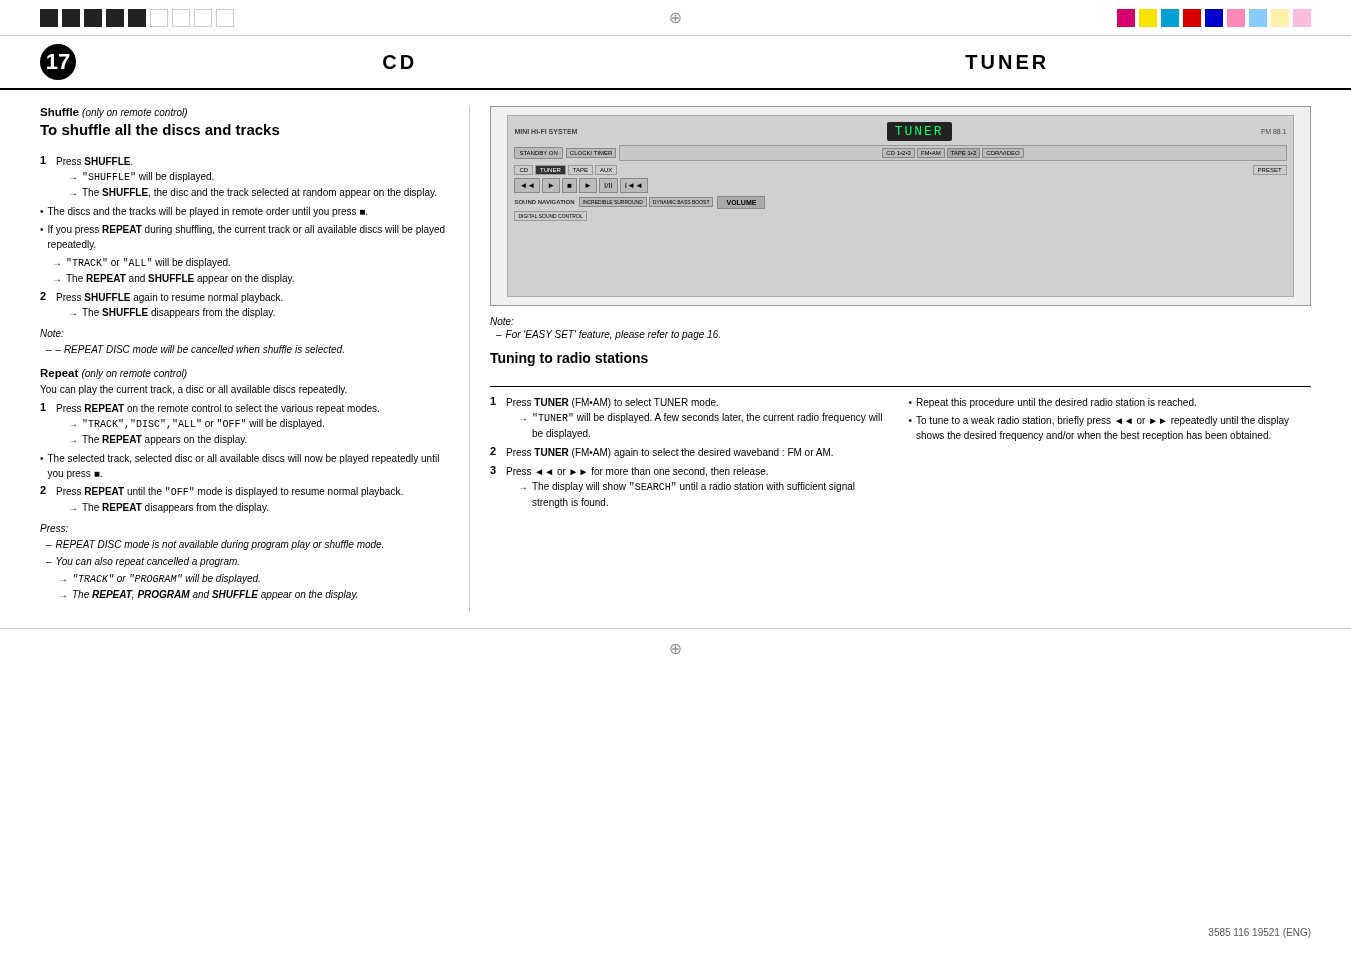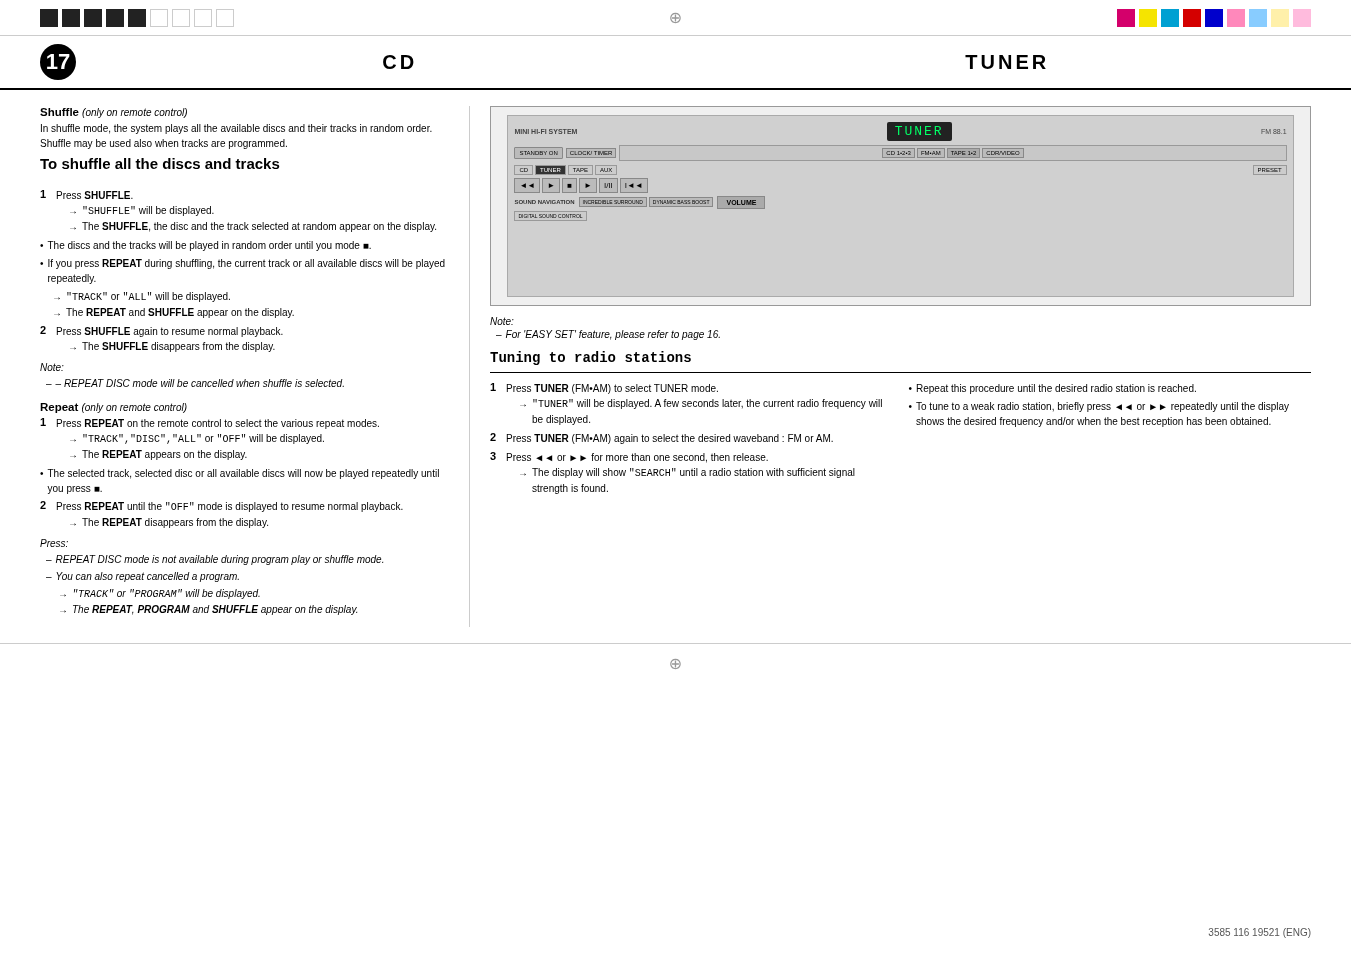--- a/index.html
+++ b/index.html
@@ -224,42 +224,41 @@
 
   <div class="main-layout">
 
     <div class="cd-section">
 
       <div class="sub-section">
         <div style="margin-bottom:3px;">
           <span style="font-weight:bold; font-size:11.5px;">Shuffle</span>
           <span style="font-size:10px; font-style:italic;">(only on remote control)</span>
         </div>
-        <div class="body-text">In shuffle mode, the system plays all the available discs and their tracks in random order. Shuffle may be used also when tracks are programmed.</div>
 
         <div style="font-weight:bold; font-size:15px; margin-bottom:16px;">To shuffle all the discs and tracks</div>
 
         <div class="step">
           <span class="step-num">1</span>
           <div class="step-content">
             Press <strong>SHUFFLE</strong>.
             <div class="arrow-item">
               <span class="arrow-sym">→</span>
               <span><span class="mono">"SHUFFLE"</span> will be displayed.</span>
             </div>
             <div class="arrow-item">
               <span class="arrow-sym">→</span>
               <span>The <strong>SHUFFLE</strong>, the disc and the track selected at random appear on the display.</span>
             </div>
           </div>
         </div>
 
         <div class="bullet-item">
           <span class="bullet-sym">•</span>
-          <span>The discs and the tracks will be played in random order until you mode ■.</span>
+          <span>The discs and the tracks will be played in remote order until you press ■.</span>
         </div>
         <div class="bullet-item">
           <span class="bullet-sym">•</span>
           <span>If you press <strong>REPEAT</strong> during shuffling, the current track or all available discs will be played repeatedly.</span>
         </div>
 
         <div class="arrow-item">
           <span class="arrow-sym">→</span>
           <span><span class="mono">"TRACK"</span> or <span class="mono">"ALL"</span> will be displayed.</span>
         </div>
@@ -286,20 +285,21 @@
             <span class="note-text">– REPEAT DISC mode will be cancelled when shuffle is selected.</span>
           </div>
         </div>
       </div>
 
       <div class="sub-section" style="margin-top:8px;">
         <div style="margin-bottom:3px;">
           <span style="font-weight:bold; font-size:11.5px;">Repeat</span>
           <span style="font-size:10px; font-style:italic;">(only on remote control)</span>
         </div>
+        <div class="body-text">You can play the current track, a disc or all available discs repeatedly.</div>
 
         <div class="step">
           <span class="step-num">1</span>
           <div class="step-content">
             Press <strong>REPEAT</strong> on the remote control to select the various repeat modes.
             <div class="arrow-item">
               <span class="arrow-sym">→</span>
               <span><span class="mono">"TRACK","DISC","ALL"</span> or <span class="mono">"OFF"</span> will be displayed.</span>
             </div>
             <div class="arrow-item">
@@ -404,21 +404,21 @@
       </div>
 
       <div style="font-size:10px; margin-bottom:8px;">
         <span style="font-style:italic; font-size:10px;">Note:</span>
         <div class="dash-item">
           <span>–</span>
           <span class="note-text">For 'EASY SET' feature, please refer to page 16.</span>
         </div>
       </div>
 
-      <div style="font-size:14px; font-weight:bold; border-bottom:1px solid #000; padding-bottom:6px; margin-bottom:8px;font-family:Liberation Mono, monospace;">Tuning to radio stations</div>
+      <div style="font-size:14px; font-weight:bold; border-bottom:1px solid #000; padding-bottom:20px; margin-bottom:8px;">Tuning to radio stations</div>
 
       <div style="display:flex; gap:16px;">
 
         <div style="flex:1;">
 
           <div class="step">
             <span class="step-num">1</span>
             <div class="step-content">
               Press <strong>TUNER</strong> (FM•AM) to select TUNER mode.
               <div class="arrow-item">

